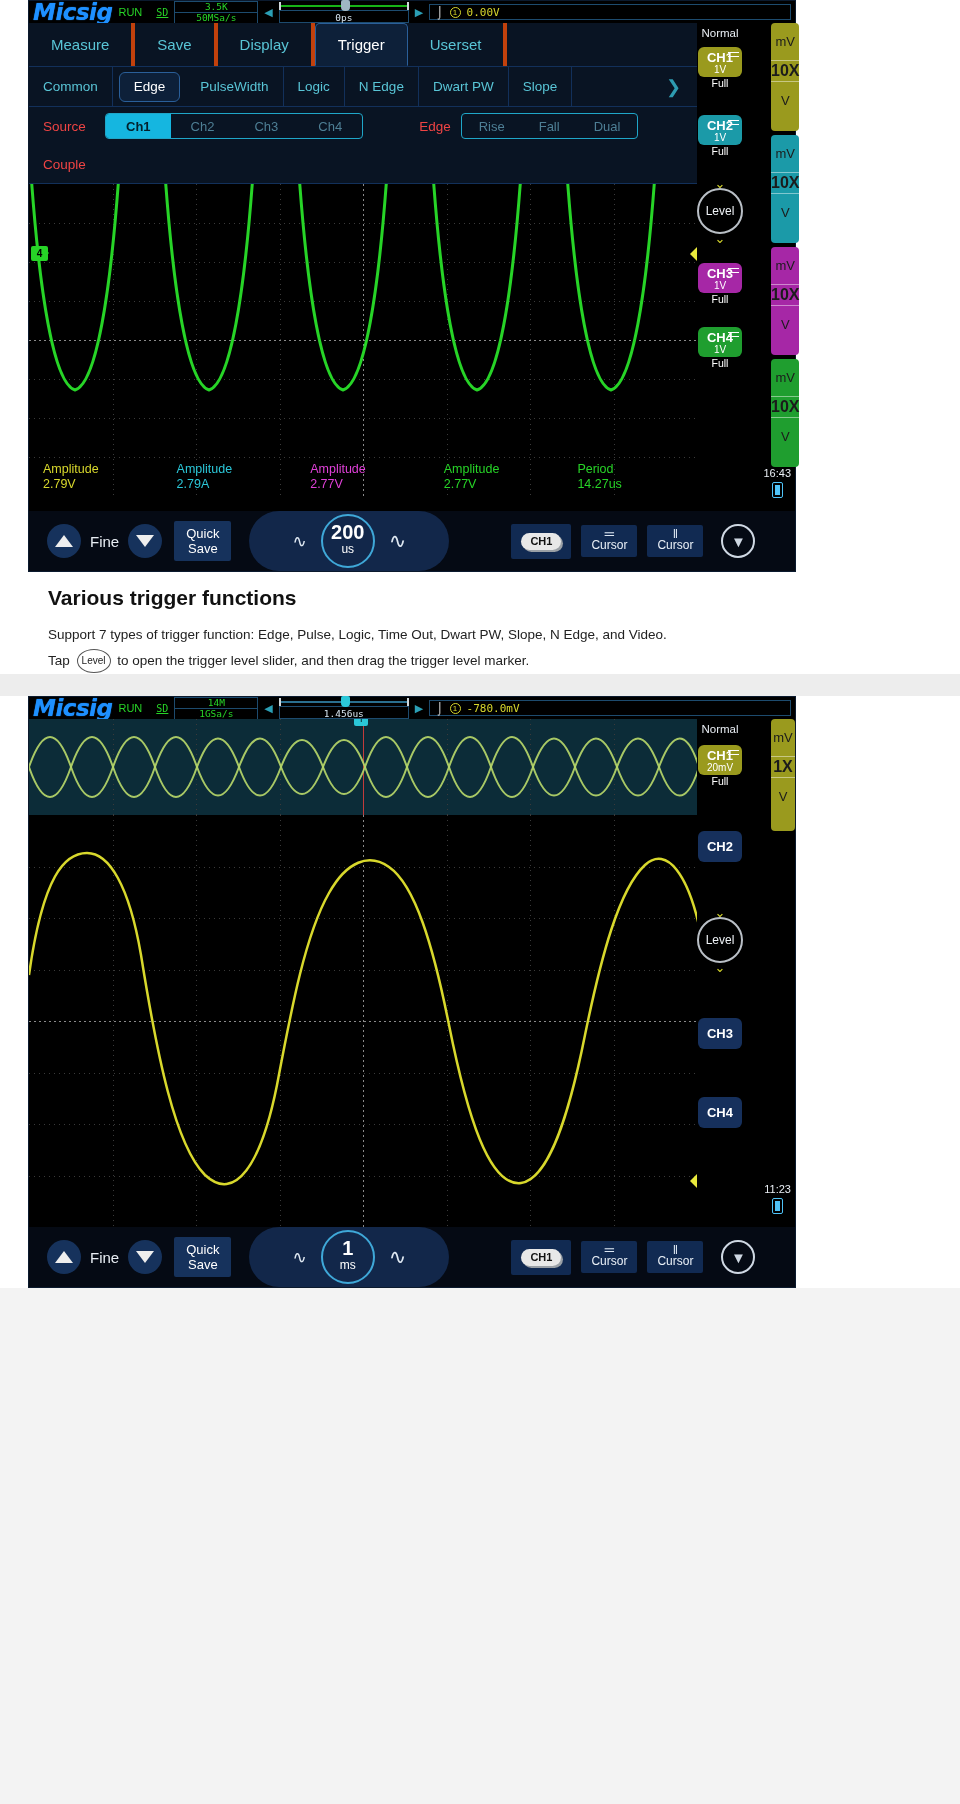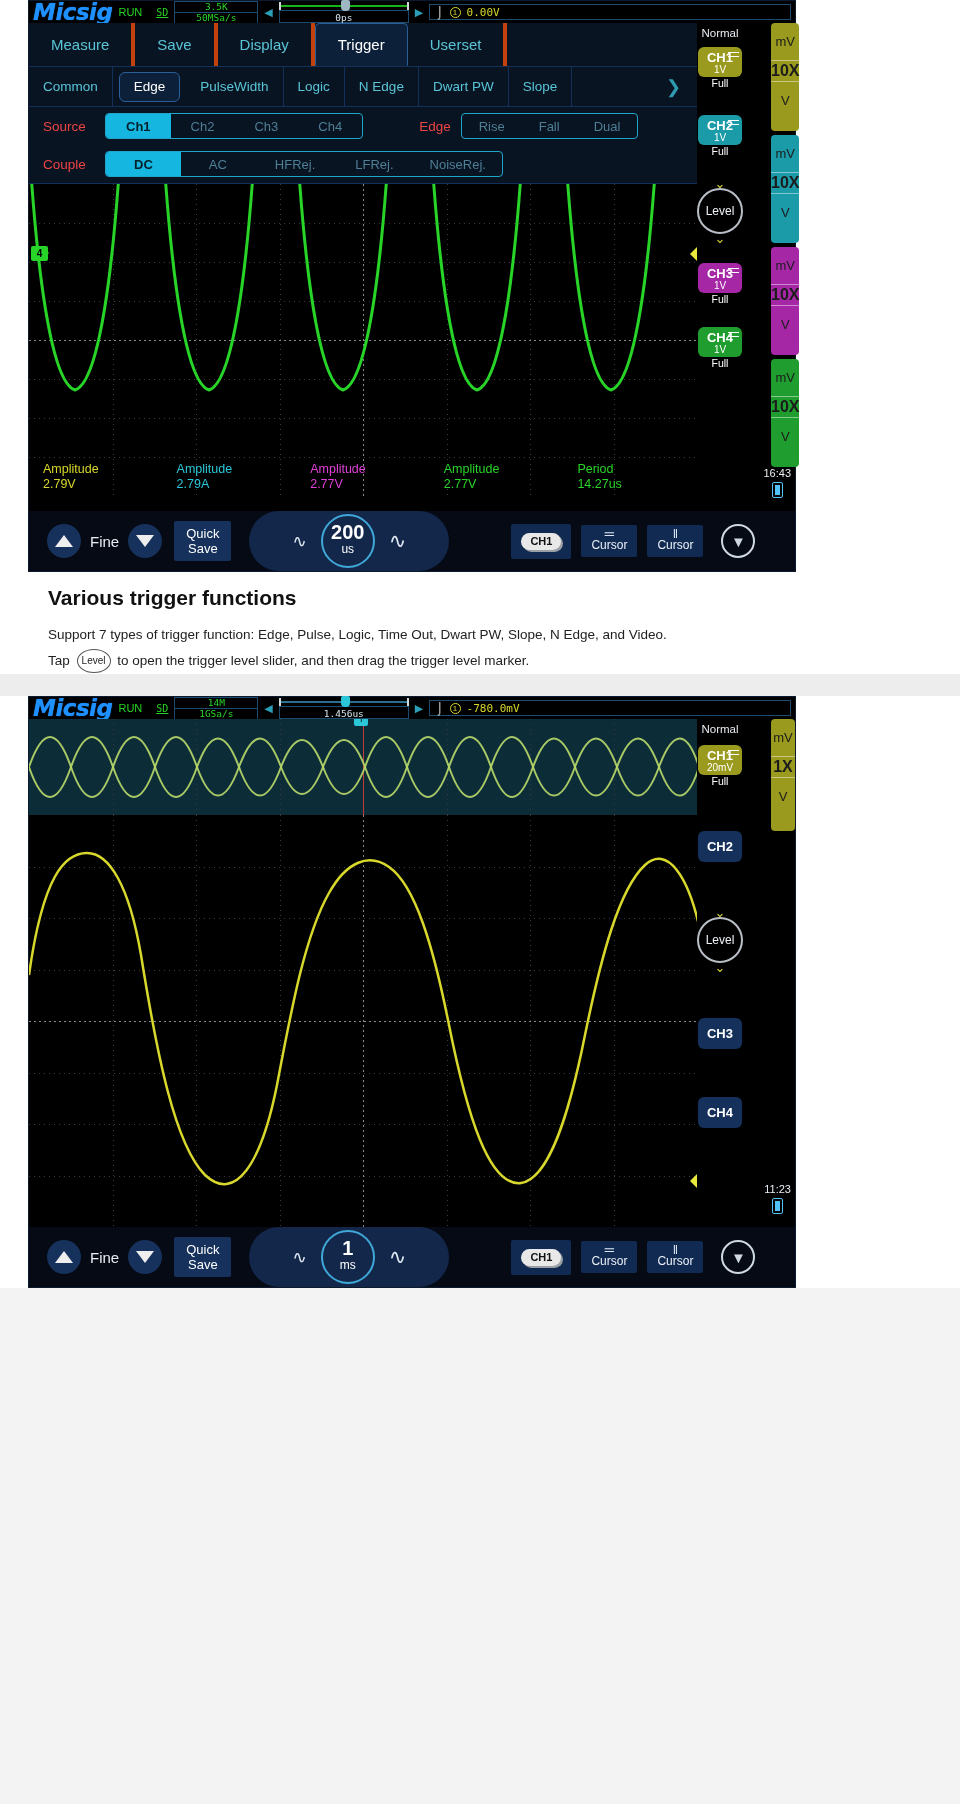--- a/index.html
+++ b/index.html
@@ -192,27 +192,20 @@
             <span class="spacer-lg"></span>
             <span class="fieldlabel" style="width:auto;margin-right:10px;">Edge</span>
             <div class="segbar">
               <div class="sg" style="padding:0 17px">Rise</div>
               <div class="sg" style="padding:0 17px">Fall</div>
               <div class="sg" style="padding:0 17px">Dual</div>
             </div>
           </div>
           <div class="menu-row4">
             <span class="fieldlabel">Couple</span>
-            <div class="segbar">
-              <div class="sg on" style="padding:0 28px">DC</div>
-              <div class="sg" style="padding:0 28px">AC</div>
-              <div class="sg" style="padding:0 20px">HFRej.</div>
-              <div class="sg" style="padding:0 20px">LFRej.</div>
-              <div class="sg" style="padding:0 16px">NoiseRej.</div>
-            </div>
           </div>
         </div>
 
         <div class="wave" style="height:312px;">
           <div class="gridline-v" style="left:12.5%"></div>
           <div class="gridline-v" style="left:25%"></div>
           <div class="gridline-v" style="left:37.5%"></div>
           <div class="gridline-v centerline-v" style="left:50%"></div>
           <div class="gridline-v" style="left:62.5%"></div>
           <div class="gridline-v" style="left:75%"></div>

